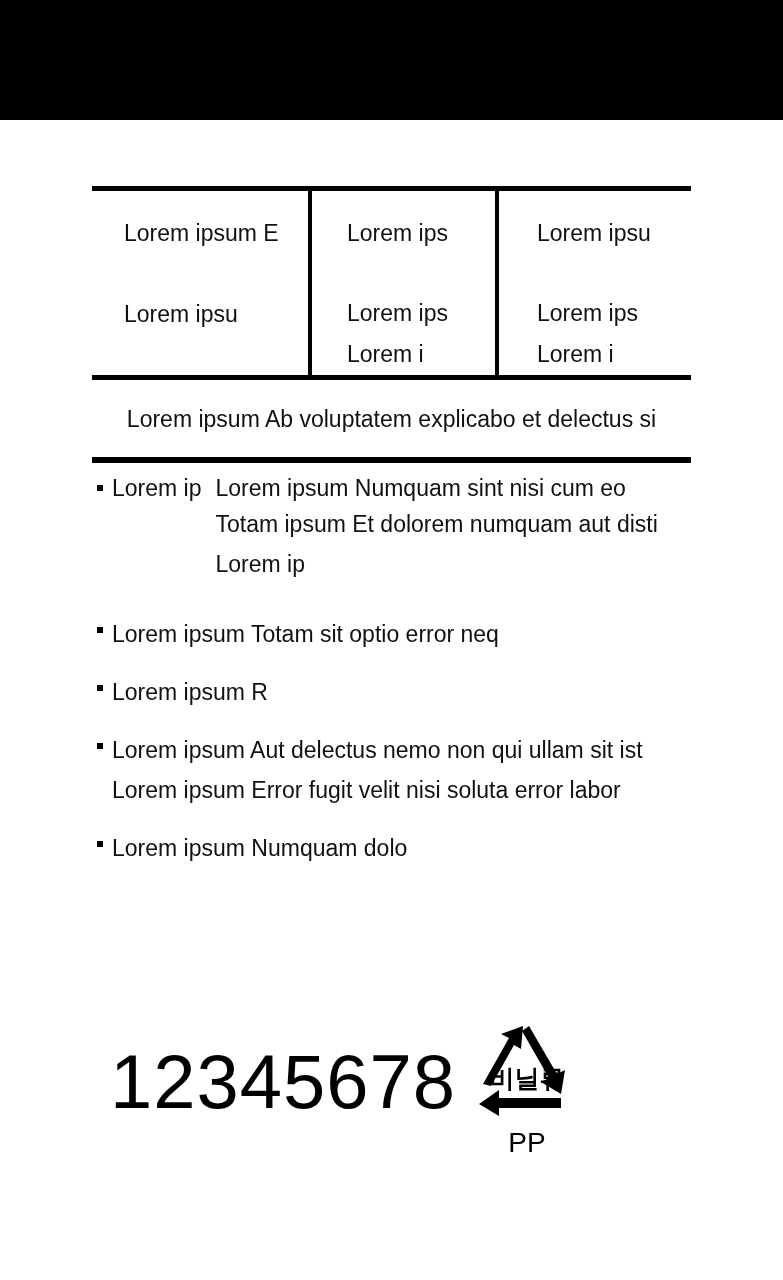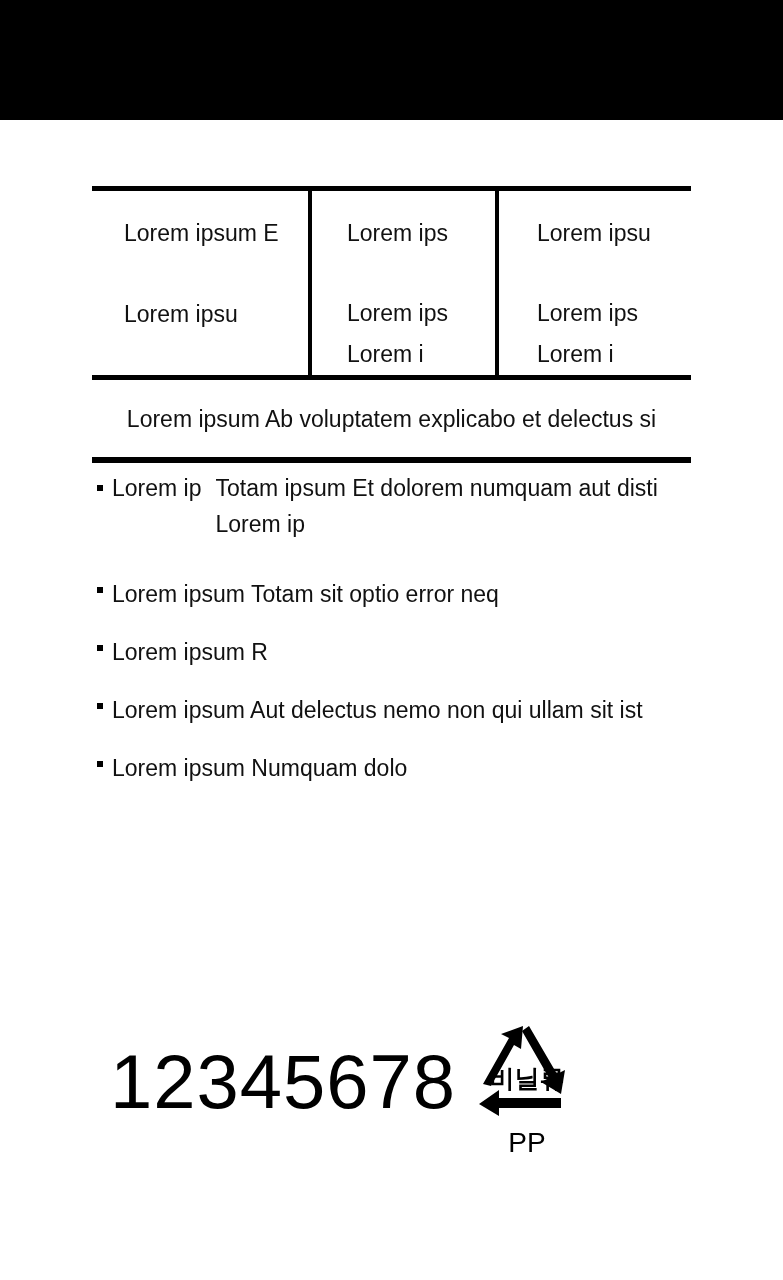--- a/index.html
+++ b/index.html
@@ -133,20 +133,21 @@
     <div class="caption-text">Lorem ipsum Ab voluptatem explicabo et delectus si</div>
   </div>
 
   <div class="bullets">
 
     <div class="bullet-block block-hanging" style="margin-bottom:30px;">
       <div class="bullet-head">
         <span class="bullet-mark"></span>
         <span class="bullet-label">Lorem ip</span>
         <span class="hang-lines">
+          <div class="bullet-line">Lorem ipsum Numquam sint nisi cum eo</div>
           <div class="bullet-line">Totam ipsum Et dolorem numquam aut disti</div>
           <div class="bullet-line">Lorem ip</div>
         </span>
       </div>
     </div>
 
     <div class="bullet-block" style="margin-bottom:18px;">
       <div class="bullet-head">
         <span class="bullet-mark"></span>
         <span class="bullet-lines">
@@ -162,20 +163,21 @@
           <div class="bullet-line">Lorem ipsum R</div>
         </span>
       </div>
     </div>
 
     <div class="bullet-block" style="margin-bottom:18px;">
       <div class="bullet-head">
         <span class="bullet-mark"></span>
         <span class="bullet-lines">
           <div class="bullet-line">Lorem ipsum Aut delectus nemo non qui ullam sit ist</div>
+          <div class="bullet-line">Lorem ipsum Error fugit velit nisi soluta error labor</div>
         </span>
       </div>
     </div>
 
     <div class="bullet-block">
       <div class="bullet-head">
         <span class="bullet-mark"></span>
         <span class="bullet-lines">
           <div class="bullet-line">Lorem ipsum Numquam dolo</div>
         </span>

